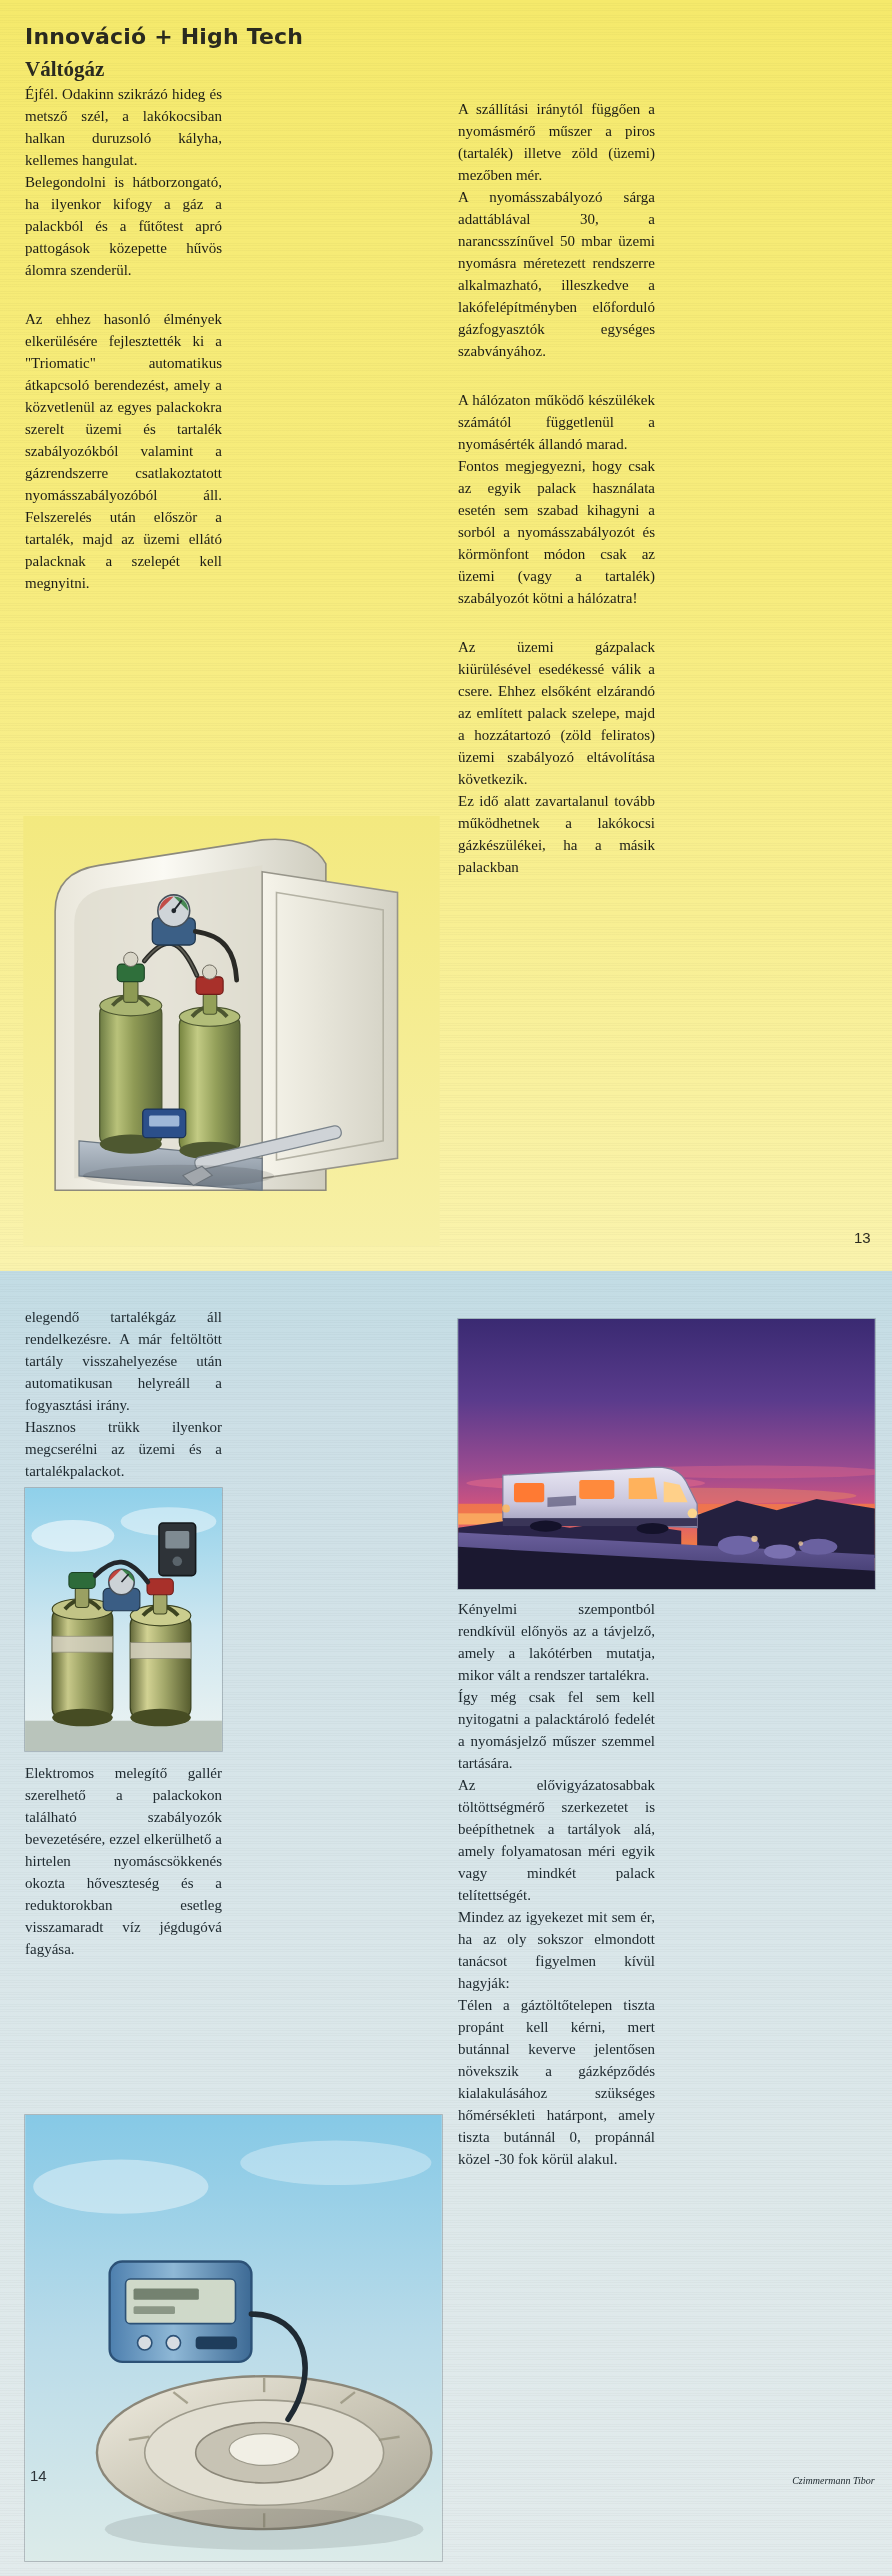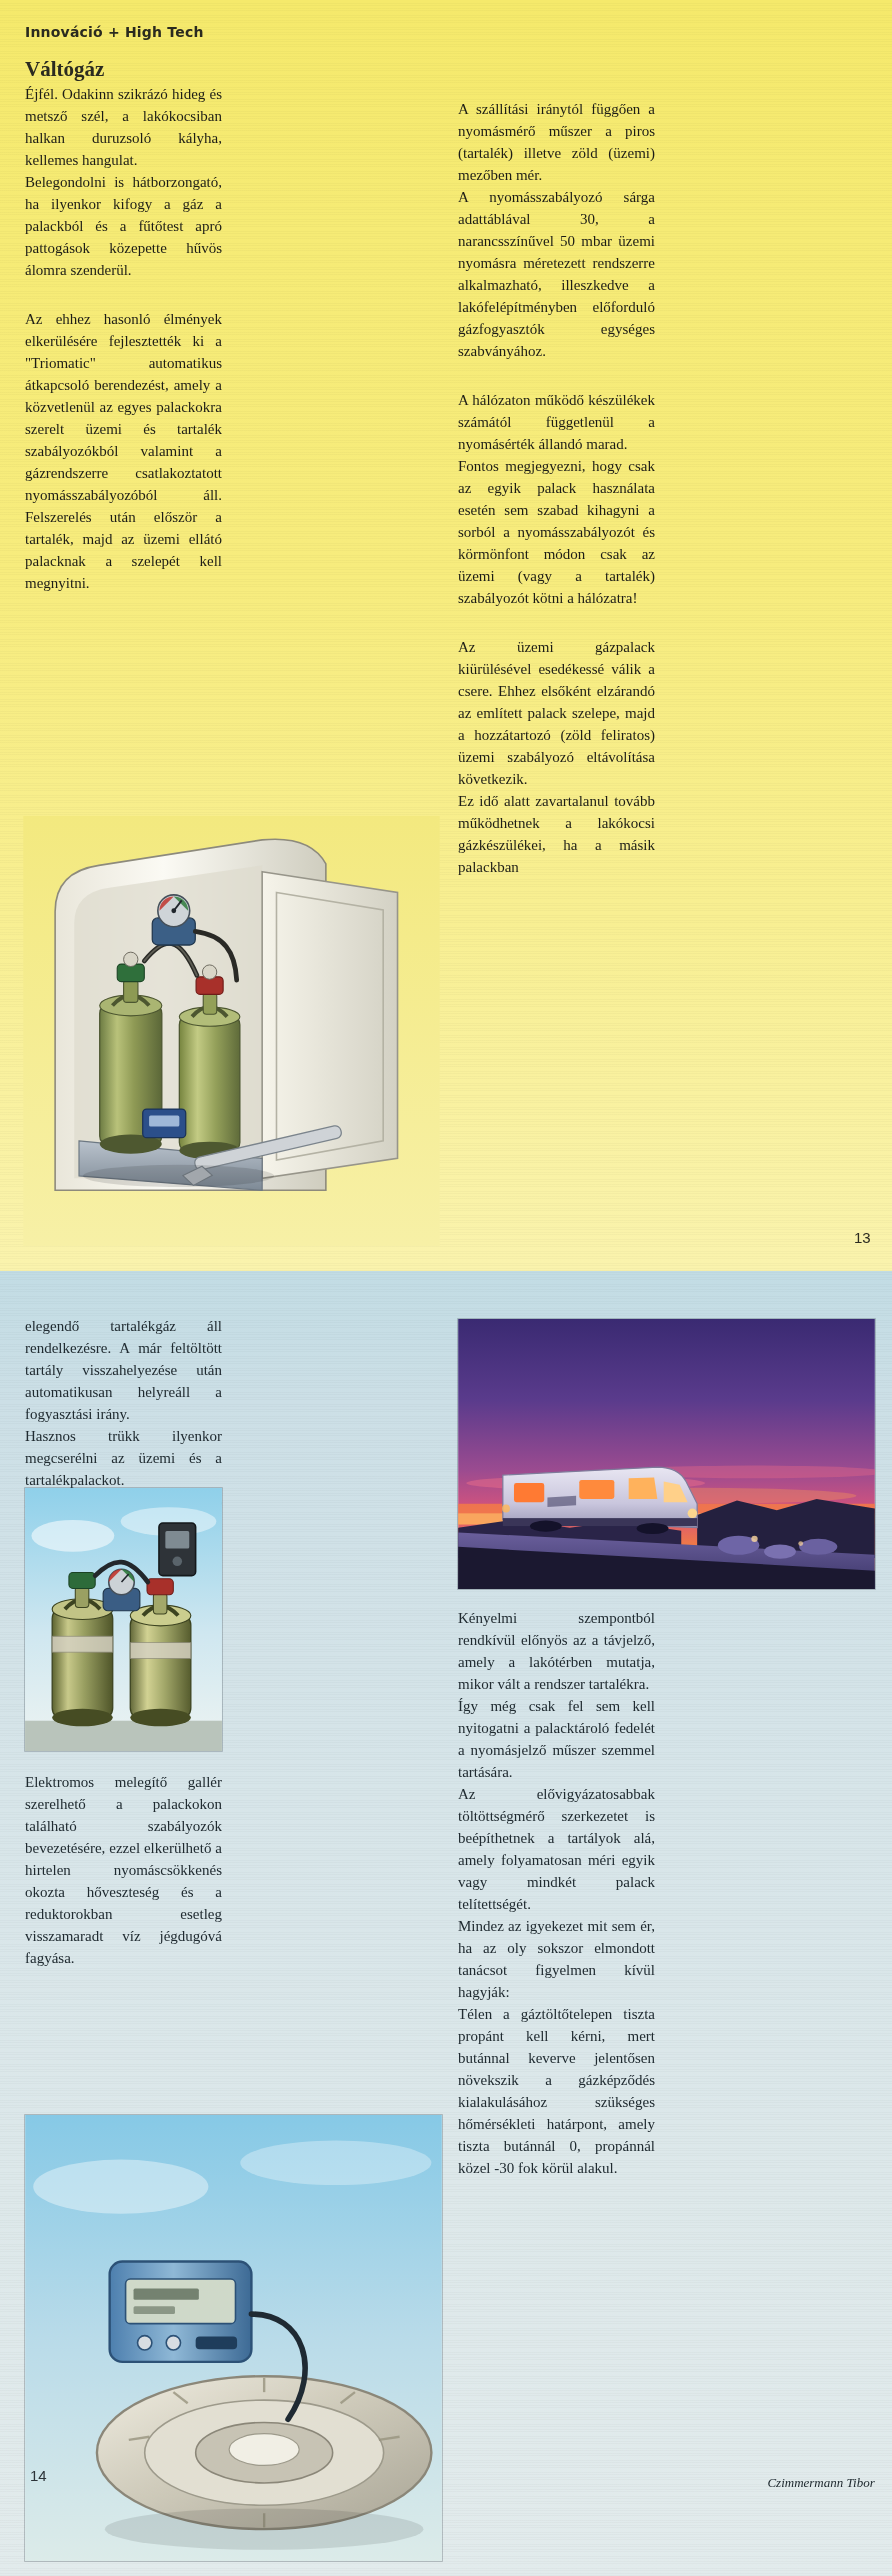--- a/index.html
+++ b/index.html
@@ -33,21 +33,21 @@
        0deg, rgba(0,0,0,0.022) 0px, rgba(0,0,0,0.022) 0.8px,
        rgba(255,255,255,0.0) 0.8px, rgba(255,255,255,0.0) 2.4px);
     pointer-events: none;
   }
 
   .kicker {
     position: absolute;
     left: 25px; top: 24px;
     font-family: "DejaVu Sans", "Liberation Sans", sans-serif;
     font-weight: 700;
-    font-size: 14px;
+    font-size: 22px;
     letter-spacing: 0.2px;
     color: #2a2a1f;
   }
   .artTitle {
     position: absolute;
     left: 25px; top: 57px;
     font-family: "Liberation Serif", "DejaVu Serif", serif;
     font-weight: 700;
     font-size: 21px;
     color: #2b2b20;
@@ -88,42 +88,42 @@
 
   
   #page14 {
     position: absolute;
     left: 0; top: 1271px;
     width: 893px;
     height: 1305px;
     background: linear-gradient(180deg,#c2dce4 0%, #ccdfe6 10%, #d7e5e9 40%, #dde8ea 70%, #e2ebec 100%);
     overflow: hidden;
   }
-  #page14 .col { color: #202b31; margin-top: 9px; }
+  #page14 .col { color: #202b31; }
 
   #p14-col1 { left: 25px;  top: 35px;  width: 197px; }
   #p14-col1b{ left: 25px;  top: 491px; width: 197px; }
   #p14-col2 { left: 458px; top: 327px; width: 197px; }
 
   
   .photo {
     position: absolute;
     overflow: hidden;
     box-shadow: 0 0 0 0.8px rgba(60,70,80,0.35);
   }
   #photo-sunset { left: 458px; top: 48px;  width: 417px; height: 270px; }
   #photo-tanks  { left: 25px;  top: 217px; width: 197px; height: 263px; }
   #photo-meter  { left: 25px;  top: 844px; width: 417px; height: 446px; }
 
   .byline {
     position: absolute;
     right: 18.3px;
     top: 1204px;
     font-style: italic;
-    font-size: 13px;
+    font-size: 10px;
     color: #202b31;
   }
 
   
   svg { display: block; }
 </style>
 </head>
 <body>
 
 <div id="page13">

